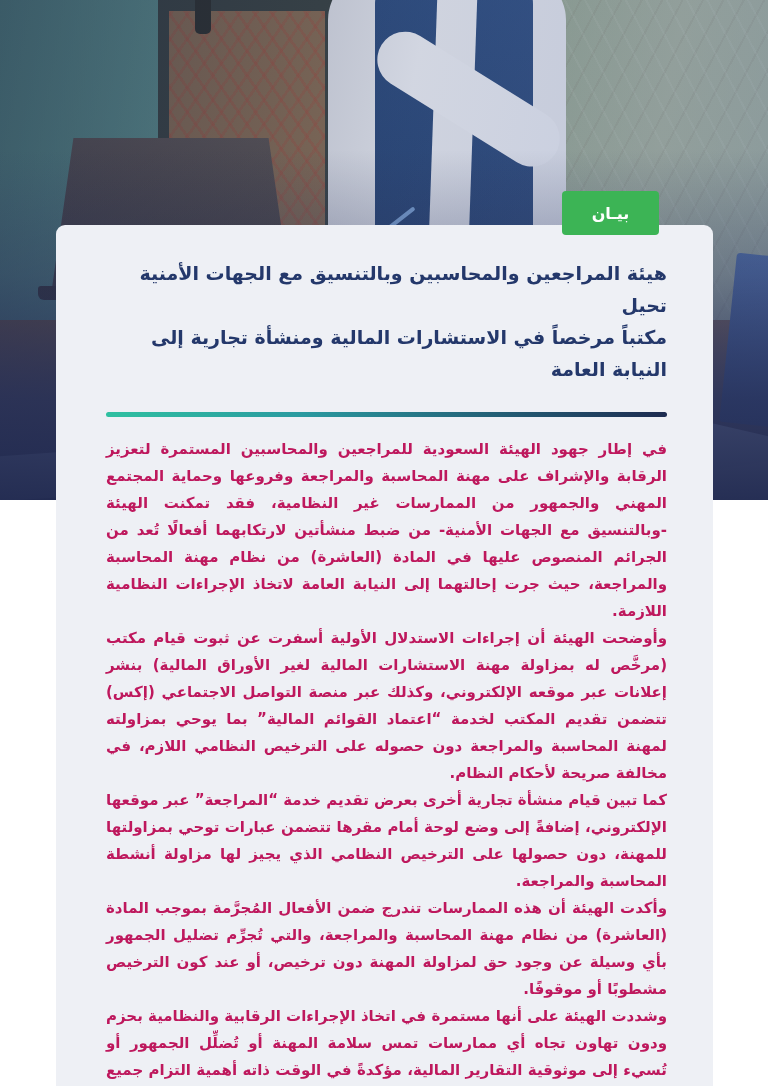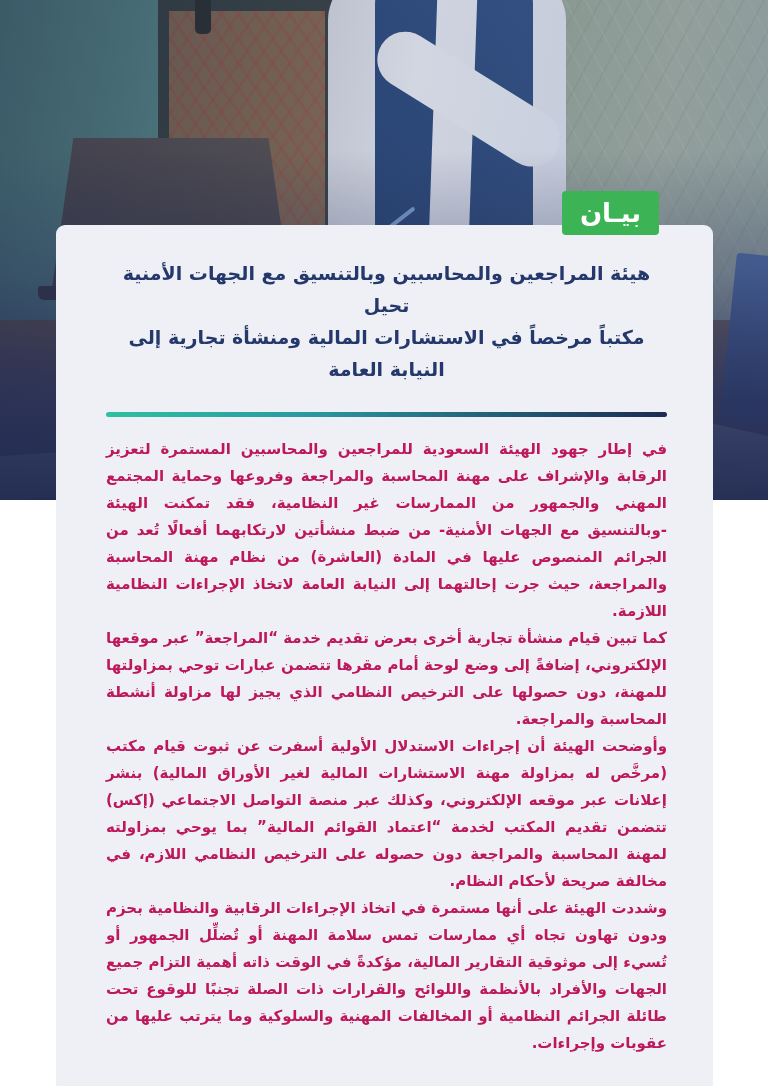--- a/index.html
+++ b/index.html
@@ -36,26 +36,26 @@
   .paper-r2 { left:640px; top:470px; width:150px; height:70px; background:#e1e5eb; transform:rotate(-9deg); }
   .blue-item { left:728px; top:255px; width:55px; height:170px; background:linear-gradient(180deg,#47699f,#32508a); transform:rotate(6deg); border-radius:4px; }
   .desk-paper-left { left:-10px; top:450px; width:200px; height:45px; background:#d8dde6; transform:rotate(-4deg); }
   .overlay-tint { inset:0; background:linear-gradient(100deg, rgba(28,38,74,.45), rgba(60,76,128,.15) 50%, rgba(98,118,180,.32)); }
   .overlay-bottom { inset:0; background:linear-gradient(to bottom, rgba(42,52,92,0) 30%, rgba(42,52,92,.35) 55%, rgba(38,48,88,.85) 80%, rgba(33,42,80,.97) 100%); }
 
   
   .badge { position:absolute; left:562px; top:191px; width:97px; height:44px; z-index:5;
            background:#3cb455; color:#ffffff; border-radius:4px;
            display:flex; align-items:center; justify-content:center;
-           font-size:26px; font-weight:bold; direction:rtl; }
+           font-size:16px; font-weight:bold; direction:rtl; }
 
   
   .card { position:relative; z-index:3; margin:225px 55px 0 56px; background:#eef0f5;
           border-radius:9px; padding:32px 46px 36px 50px; direction:rtl; }
-  .title { color:#24386b; font-size:19px; font-weight:bold; line-height:32px; text-align:center; }
+  .title { color:#24386b; font-size:19px; font-weight:bold; line-height:32px; }
   .divider { height:5px; border-radius:3px; margin:27px 0 19px 0;
              background:linear-gradient(90deg,#2fc0a1 0%,#2a9aa0 35%,#1d2b50 100%); }
   .body p { color:#be185d; font-size:15px; font-weight:600; line-height:27px;
             text-align:justify; text-justify:inter-word; }
 </style>
 </head>
 <body>
 
 <div class="page">
 
@@ -88,19 +88,20 @@
   <div class="badge">بيـان</div>
 
   <div class="card">
     <h1 class="title">
       <span>هيئة المراجعين والمحاسبين وبالتنسيق مع الجهات الأمنية تحيل</span><br>
       <span>مكتباً مرخصاً في الاستشارات المالية ومنشأة تجارية إلى النيابة العامة</span>
     </h1>
     <div class="divider"></div>
     <div class="body">
       <p>في إطار جهود الهيئة السعودية للمراجعين والمحاسبين المستمرة لتعزيز الرقابة والإشراف على مهنة المحاسبة والمراجعة وفروعها وحماية المجتمع المهني والجمهور من الممارسات غير النظامية، فقد تمكنت الهيئة -وبالتنسيق مع الجهات الأمنية- من ضبط منشأتين لارتكابهما أفعالًا تُعد من الجرائم المنصوص عليها في المادة (العاشرة) من نظام مهنة المحاسبة والمراجعة، حيث جرت إحالتهما إلى النيابة العامة لاتخاذ الإجراءات النظامية اللازمة.</p>
+      <p>وأوضحت الهيئة أن إجراءات الاستدلال الأولية أسفرت عن ثبوت قيام مكتب (مرخَّص له بمزاولة مهنة الاستشارات المالية لغير الأوراق المالية) بنشر إعلانات عبر موقعه الإلكتروني، وكذلك عبر منصة التواصل الاجتماعي (إكس) تتضمن تقديم المكتب لخدمة “اعتماد القوائم المالية” بما يوحي بمزاولته لمهنة المحاسبة والمراجعة دون حصوله على الترخيص النظامي اللازم، في مخالفة صريحة لأحكام النظام.</p>
       <p>كما تبين قيام منشأة تجارية أخرى بعرض تقديم خدمة “المراجعة” عبر موقعها الإلكتروني، إضافةً إلى وضع لوحة أمام مقرها تتضمن عبارات توحي بمزاولتها للمهنة، دون حصولها على الترخيص النظامي الذي يجيز لها مزاولة أنشطة المحاسبة والمراجعة.</p>
-      <p>وأوضحت الهيئة أن إجراءات الاستدلال الأولية أسفرت عن ثبوت قيام مكتب (مرخَّص له بمزاولة مهنة الاستشارات المالية لغير الأوراق المالية) بنشر إعلانات عبر موقعه الإلكتروني، وكذلك عبر منصة التواصل الاجتماعي (إكس) تتضمن تقديم المكتب لخدمة “اعتماد القوائم المالية” بما يوحي بمزاولته لمهنة المحاسبة والمراجعة دون حصوله على الترخيص النظامي اللازم، في مخالفة صريحة لأحكام النظام.</p>
+      <p>وأكدت الهيئة أن هذه الممارسات تندرج ضمن الأفعال المُجرَّمة بموجب المادة (العاشرة) من نظام مهنة المحاسبة والمراجعة، والتي تُجرِّم تضليل الجمهور بأي وسيلة عن وجود حق لمزاولة المهنة دون ترخيص، أو عند كون الترخيص مشطوبًا أو موقوفًا.</p>
       <p>وشددت الهيئة على أنها مستمرة في اتخاذ الإجراءات الرقابية والنظامية بحزم ودون تهاون تجاه أي ممارسات تمس سلامة المهنة أو تُضلِّل الجمهور أو تُسيء إلى موثوقية التقارير المالية، مؤكدةً في الوقت ذاته أهمية التزام جميع الجهات والأفراد بالأنظمة واللوائح والقرارات ذات الصلة تجنبًا للوقوع تحت طائلة الجرائم النظامية أو المخالفات المهنية والسلوكية وما يترتب عليها من عقوبات وإجراءات.</p>
     </div>
   </div>
 
 </div>
 
 </body></html>

